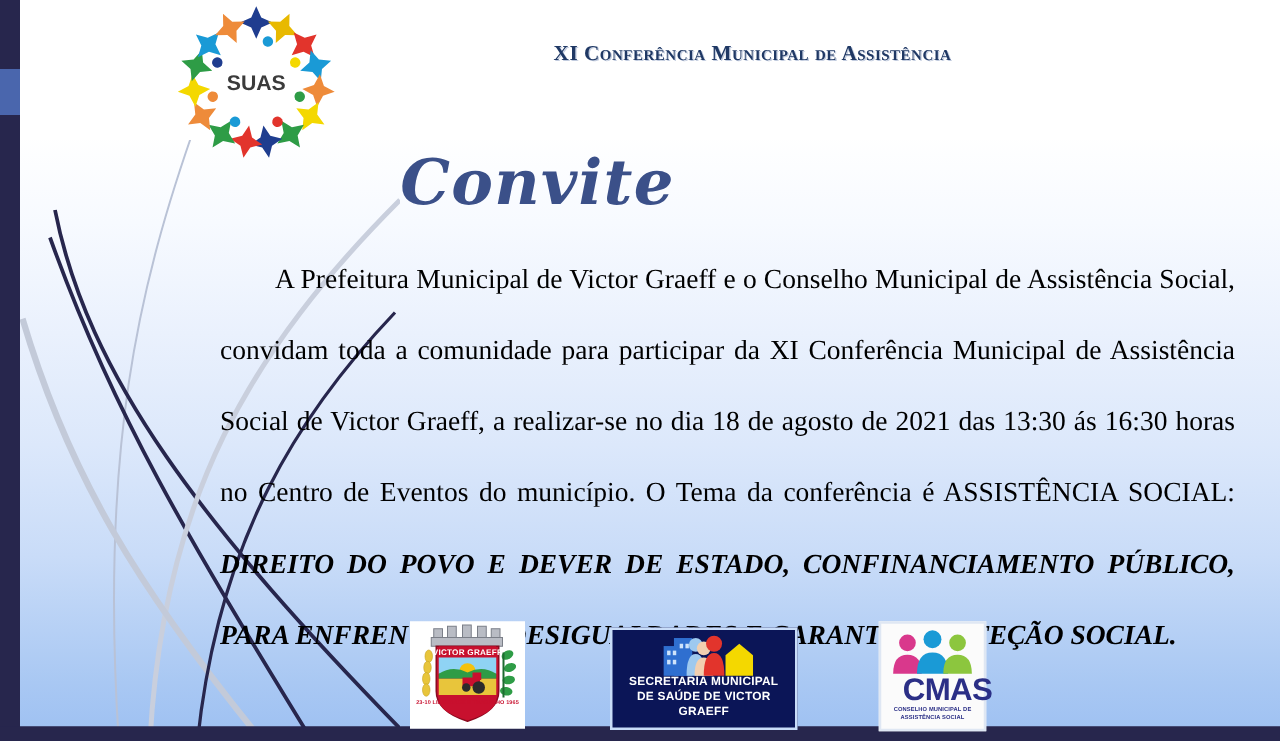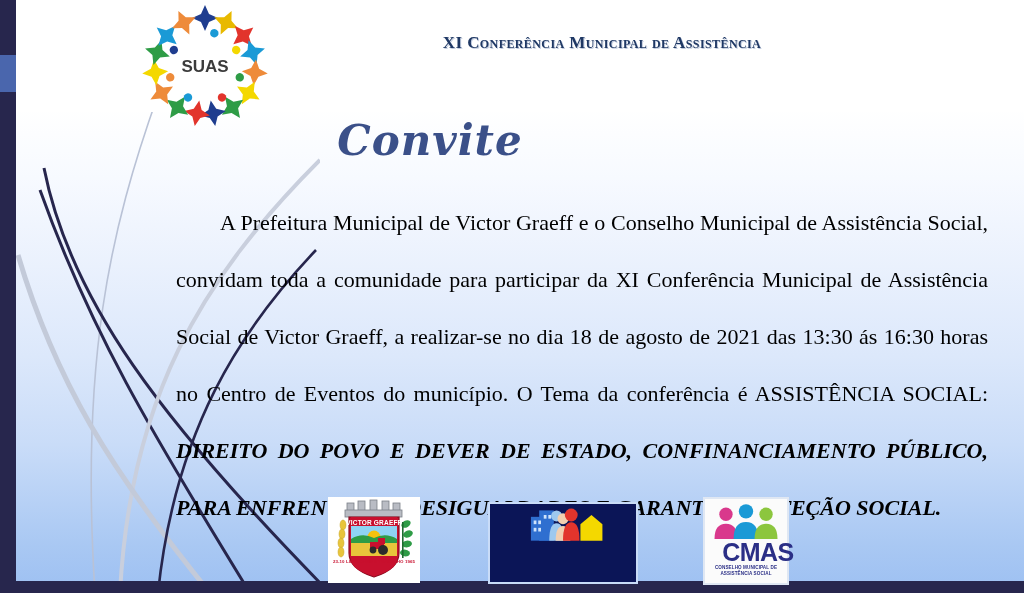--- a/index.html
+++ b/index.html
@@ -85,21 +85,21 @@
   
   .convite {
     position: absolute;
     left: 0; top: 116px;
     width: 860px;
     text-align: center;
     color: #3b5089;
     font-family: "DejaVu Serif", "Liberation Serif", serif;
     font-style: italic;
     font-weight: bold;
-    font-size: 42px;
+    font-size: 50px;
     letter-spacing: 1px;
   }
 
   
   .body-text {
     position: absolute;
     left: 176px; top: 194px;
     width: 812px;
     text-align: justify;
     color: #000000;
@@ -384,20 +384,24 @@
         <path d="M58 40 Q58 21 66 21 Q74 21 74 40 Z" fill="#9ec9ef"></path>
 
         <circle cx="73" cy="16" r="6" fill="#f2cfb0"></circle>
         <path d="M65 40 Q65 24 73 24 Q81 24 81 40 Z" fill="#f2cfb0"></path>
 
         <circle cx="82" cy="12" r="7" fill="#e2342c"></circle>
         <path d="M73 40 Q73 20 82 20 Q91 20 91 40 Z" fill="#e2342c"></path>
 
         <path d="M92 40 V22 L104 12 L116 22 V40 Z" fill="#f4d800"></path>
       </svg>
+      <div class="sms-text">
+        <div>SECRETARIA MUNICIPAL</div>
+        <div>DE SAÚDE DE VICTOR GRAEFF</div>
+      </div>
     </div>
 
     <div class="logo-box logo-cmas">
       <svg viewBox="0 0 82 44" width="82" height="42" style="display:block;">
 
         <circle cx="20" cy="16" r="7" fill="#d9388c"></circle>
         <path d="M8 42 Q8 26 20 26 Q32 26 32 42 Z" fill="#d9388c"></path>
         <circle cx="41" cy="13" r="7.5" fill="#1a9ad6"></circle>
         <path d="M28 42 Q28 24 41 24 Q54 24 54 42 Z" fill="#1a9ad6"></path>
         <circle cx="62" cy="16" r="7" fill="#8cc63e"></circle>

